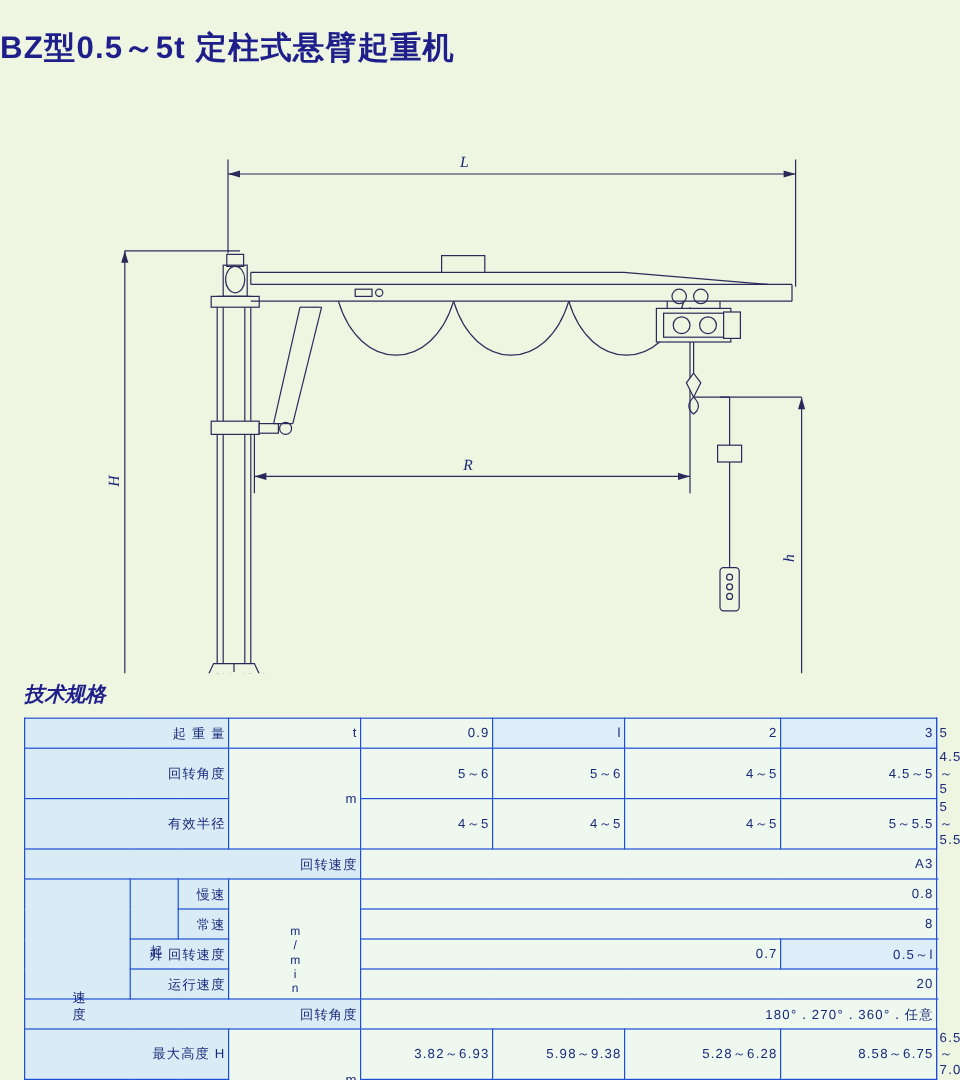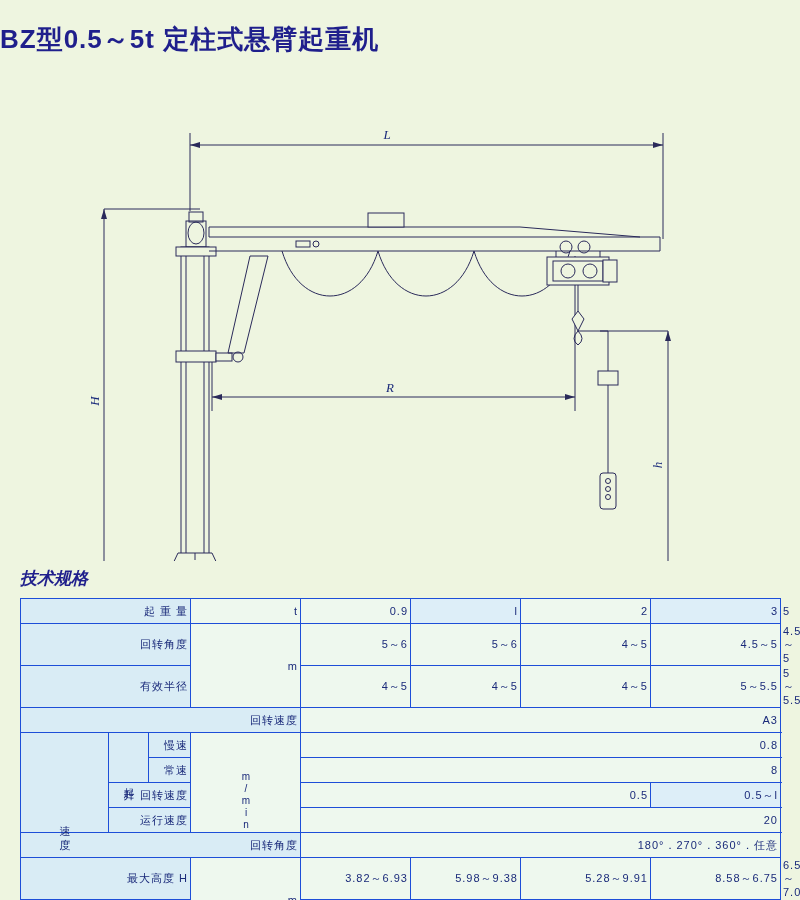--- a/index.html
+++ b/index.html
@@ -245,37 +245,37 @@
       <td class="lbl">慢速</td>
       <td class="vertical-unit" rowspan="4">m/min</td>
       <td class="val" colspan="5">0.8</td>
     </tr>
     <tr>
       <td class="lbl">常速</td>
       <td class="val" colspan="5">8</td>
     </tr>
     <tr>
       <td class="lbl" colspan="2">回转速度</td>
-      <td class="val" colspan="3">0.5</td>
+      <td class="val" colspan="3">0.7</td>
       <td class="valalt" colspan="2">0.5～l</td>
     </tr>
     <tr>
       <td class="lbl" colspan="2">运行速度</td>
       <td class="val" colspan="5">20</td>
     </tr>
     <tr>
       <td class="lbl" colspan="4">回转角度</td>
       <td class="val" colspan="5">180°．270°．360°．任意</td>
     </tr>
     <tr>
       <td class="lbl" colspan="3">最大高度 H</td>
       <td class="val" rowspan="2">m</td>
       <td class="val">3.82～6.93</td>
       <td class="val">5.98～9.38</td>
-      <td class="val">5.28～9.91</td>
+      <td class="val">5.28～6.28</td>
       <td class="val">8.58～6.75</td>
       <td class="val">6.52～7.02</td>
     </tr>
     <tr>
       <td class="lbl" colspan="3">最大长度 L</td>
       <td class="val">4.59～5.59</td>
       <td class="val">4.61～5.61</td>
       <td class="val">4.62～5.62</td>
       <td class="val">6.32～6.82</td>
       <td class="val">5.94～6.44</td>

